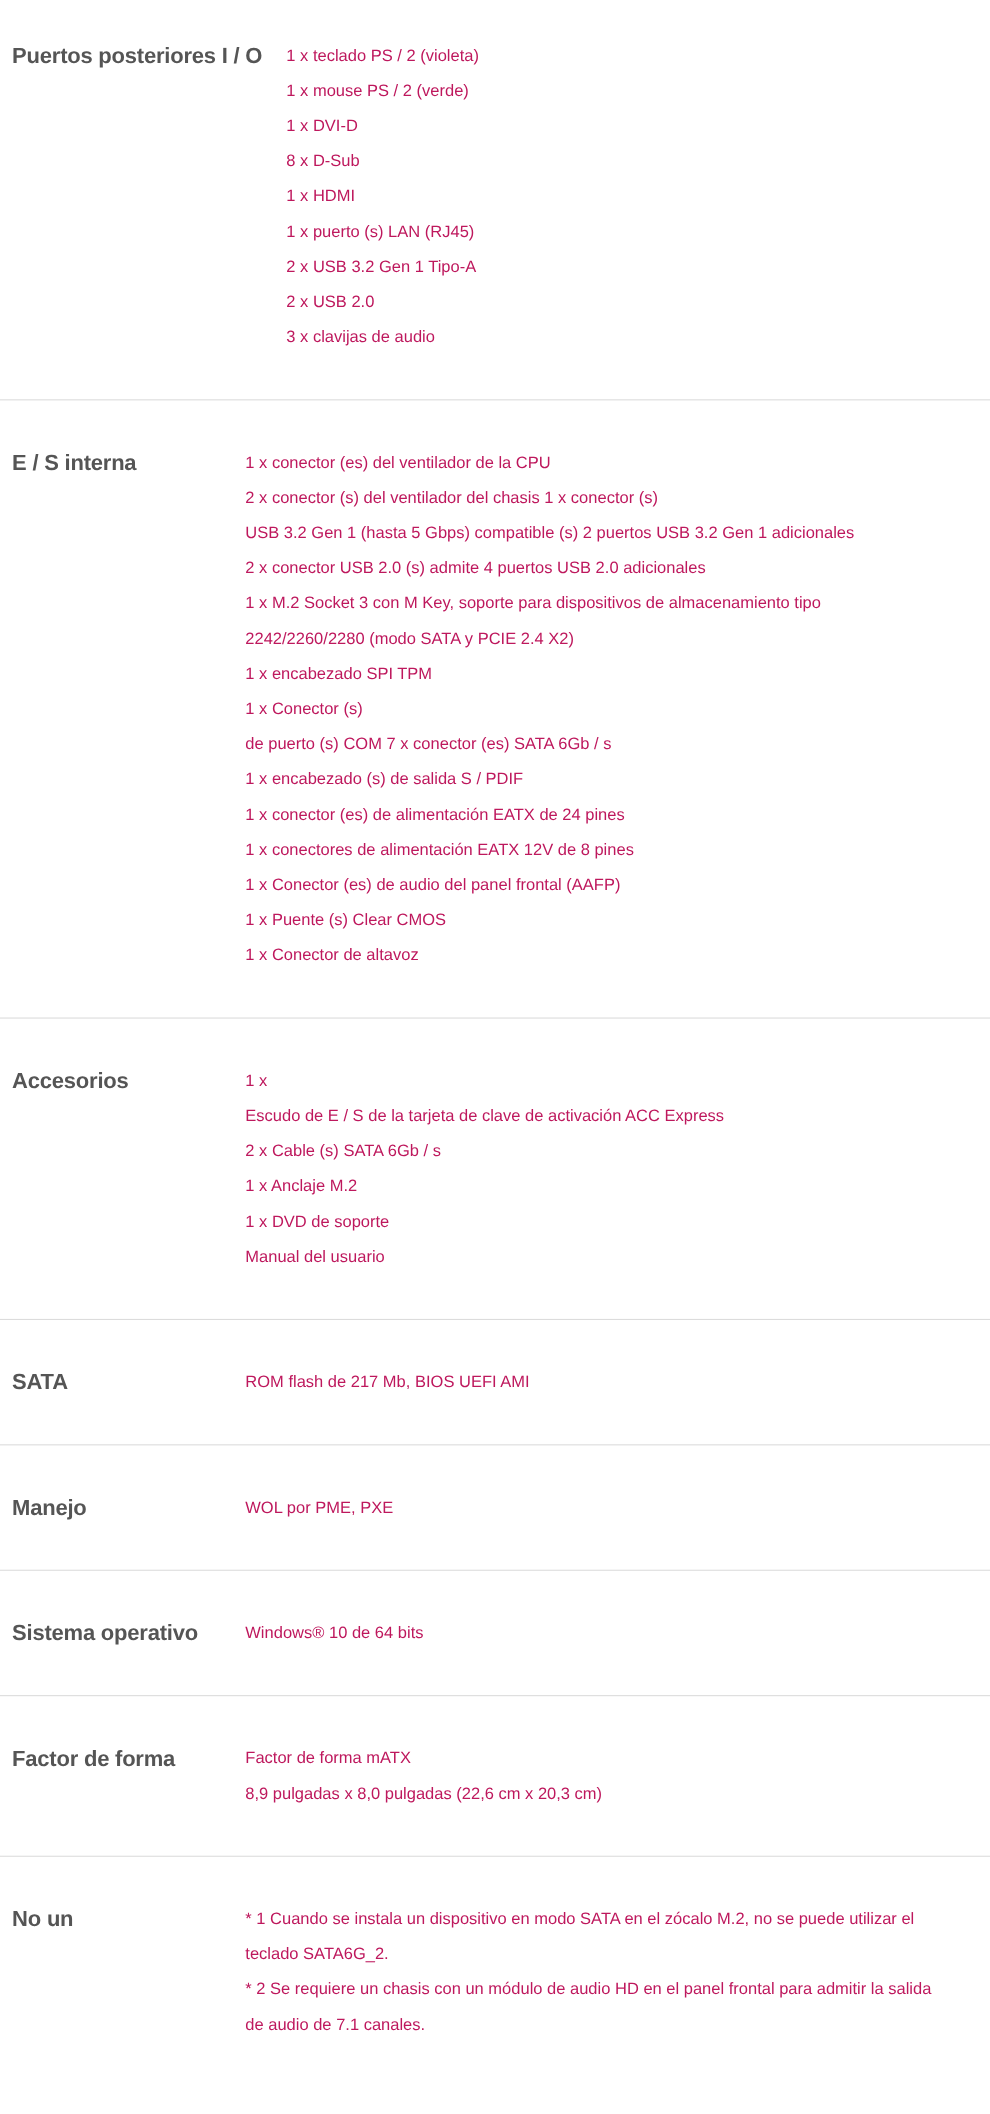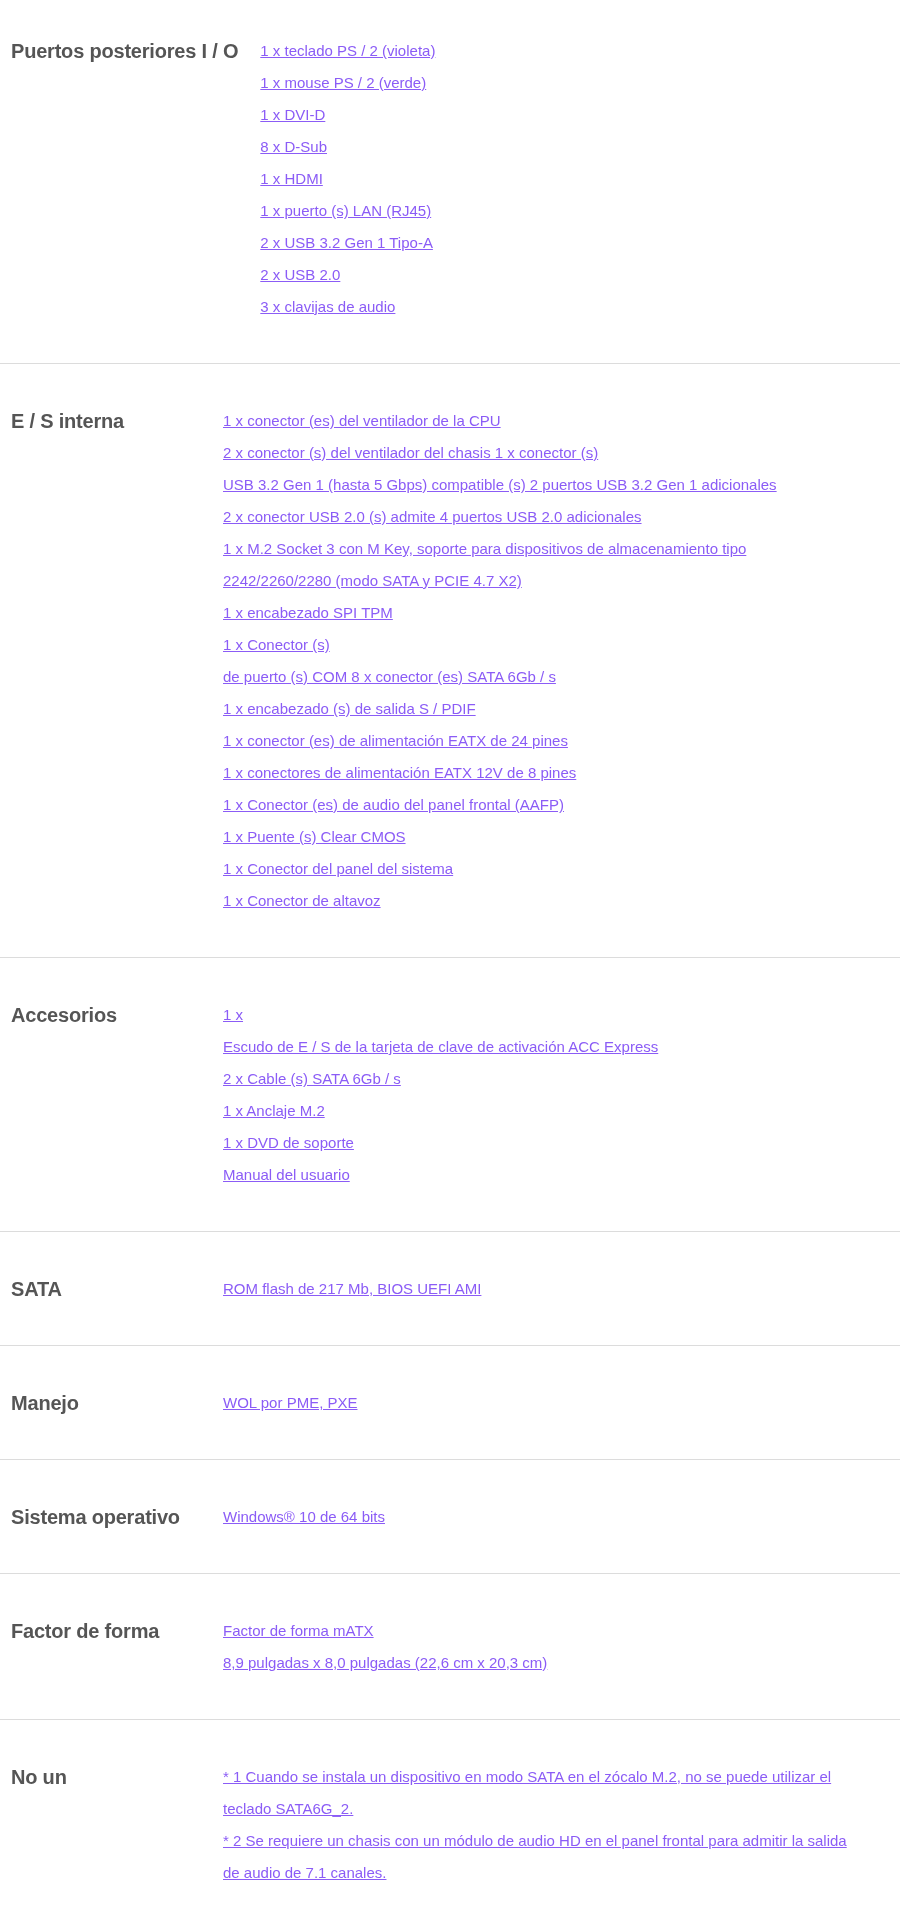--- a/index.html
+++ b/index.html
@@ -35,23 +35,22 @@
     font-weight: 700;
     letter-spacing: -0.2px;
     color: #555555;
     line-height: 32px;
     white-space: nowrap;
   }
   .lines {
     flex: 1 1 auto;
     min-width: 0;
     font-size: 15px;
-    color: #8b5cf6;
+    color: #be185d;
     line-height: 32px;
-    text-decoration: underline;
   }
   .line {
     white-space: nowrap;
   }
 </style>
 </head>
 <body>
 
 <div class="spec-table">
   <div class="section first">
@@ -70,30 +69,29 @@
   </div>
 
   <div class="section">
     <div class="label-cell">E / S interna</div>
     <div class="lines">
         <div class="line">1 x conector (es) del ventilador de la CPU</div>
         <div class="line">2 x conector (s) del ventilador del chasis 1 x conector (s)</div>
         <div class="line">USB 3.2 Gen 1 (hasta 5 Gbps) compatible (s) 2 puertos USB 3.2 Gen 1 adicionales</div>
         <div class="line">2 x conector USB 2.0 (s) admite 4 puertos USB 2.0 adicionales</div>
         <div class="line">1 x M.2 Socket 3 con M Key, soporte para dispositivos de almacenamiento tipo</div>
-        <div class="line">2242/2260/2280 (modo SATA y PCIE 4.7 X2)</div>
+        <div class="line">2242/2260/2280 (modo SATA y PCIE 2.4 X2)</div>
         <div class="line">1 x encabezado SPI TPM</div>
         <div class="line">1 x Conector (s)</div>
-        <div class="line">de puerto (s) COM 8 x conector (es) SATA 6Gb / s</div>
+        <div class="line">de puerto (s) COM 7 x conector (es) SATA 6Gb / s</div>
         <div class="line">1 x encabezado (s) de salida S / PDIF</div>
         <div class="line">1 x conector (es) de alimentación EATX de 24 pines</div>
         <div class="line">1 x conectores de alimentación EATX 12V de 8 pines</div>
         <div class="line">1 x Conector (es) de audio del panel frontal (AAFP)</div>
         <div class="line">1 x Puente (s) Clear CMOS</div>
-        <div class="line">1 x Conector del panel del sistema</div>
         <div class="line">1 x Conector de altavoz</div>
       </div>
   </div>
 
   <div class="section">
     <div class="label-cell">Accesorios</div>
     <div class="lines">
         <div class="line">1 x</div>
         <div class="line">Escudo de E / S de la tarjeta de clave de activación ACC Express</div>
         <div class="line">2 x Cable (s) SATA 6Gb / s</div>

